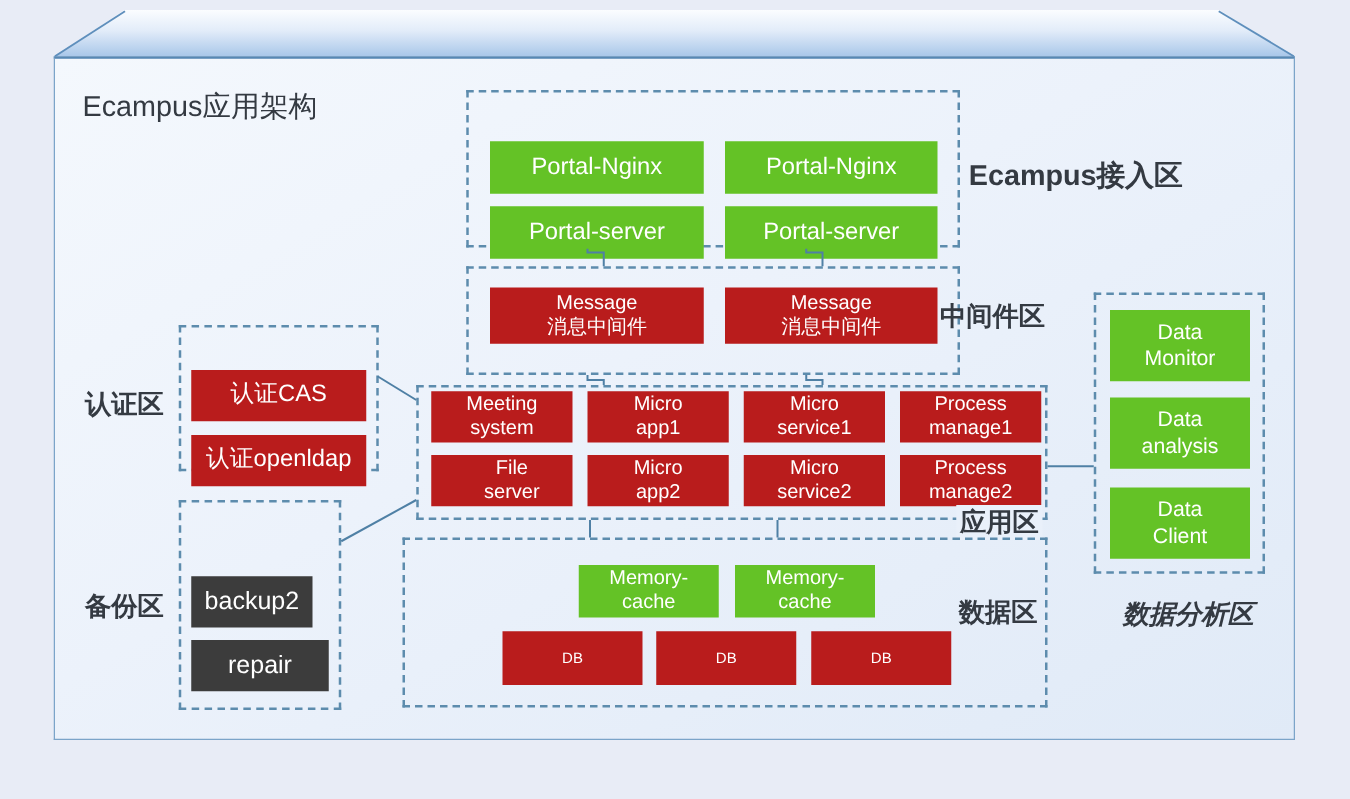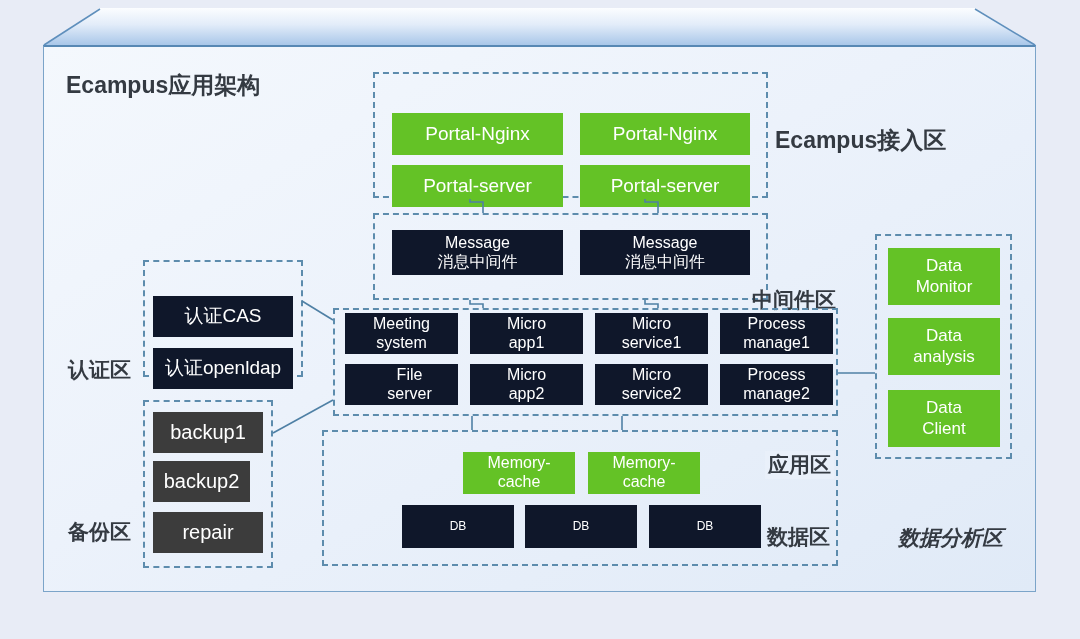--- a/index.html
+++ b/index.html
@@ -7,35 +7,35 @@
 
   
   #top-face{position:absolute;left:43px;top:8px;width:993px;height:37px;
     clip-path:polygon(0% 100%,100% 100%,93.9% 0%,5.7% 0%);
     background:linear-gradient(to bottom,#fbfdff 0%,#e2ecf9 45%,#a9c7e9 100%);}
   #front-face{position:absolute;left:43px;top:45px;width:993px;height:547px;
     border:1px solid #7ba4c9;border-top:2px solid #5788b4;box-sizing:border-box;
     background:linear-gradient(150deg,#f4f8fd 0%,#ecf2fb 45%,#e0eaf7 100%);}
 
   .zone{position:absolute;border:2px dashed #5d8cad;box-sizing:border-box;background:transparent;}
-  .zone-label{position:absolute;font-weight:bold;color:#343a42;font-size:21px;white-space:nowrap;margin-top:47px;}
+  .zone-label{position:absolute;font-weight:bold;color:#343a42;font-size:21px;white-space:nowrap;}
 
   .node{position:absolute;display:flex;flex-direction:column;align-items:center;justify-content:center;
     color:#ffffff;text-align:center;box-sizing:border-box;line-height:1.18;}
   .green{background:#64c226;}
-  .blue{background:#0f172a;}
+  .blue{background:#b91c1c;}
   .dark{background:#3c3c3c;}
 
   .fs19{font-size:19px;margin-top:24px;}
   .fs18{font-size:12px;}
   .fs17{font-size:17px;}
   .fs16{font-size:16px;}
   .fs20{font-size:20px;}
 
-  #title{position:absolute;left:66px;top:70px;font-size:23px;font-weight:bold;color:#343a42;}
+  #title{position:absolute;left:66px;top:70px;font-size:23px;font-weight:normal;color:#343a42;}
   #access-label{position:absolute;left:775px;top:125px;font-size:23px;font-weight:bold;color:#343a42;white-space:nowrap;}
   #app-label{background:#e9f0fa;padding:0 3px;}
 
   svg.overlay{position:absolute;left:0;top:0;width:1080px;height:639px;pointer-events:none;}
 </style>
 </head>
 <body>
 
 <div id="stage">
 
@@ -128,23 +128,20 @@
   <div class="zone" style="left:143px;top:260px;width:160px;height:117px;"></div>
   <div class="node blue fs19" style="left:153px;top:272px;width:140px;height:41px;">
       <span>认证CAS</span>
     </div>
   <div class="node blue fs19" style="left:153px;top:324px;width:140px;height:41px;">
       <span>认证openldap</span>
     </div>
   <div class="zone-label" style="left:68px;top:309px;">认证区</div>
 
   <div class="zone" style="left:143px;top:400px;width:130px;height:168px;"></div>
-  <div class="node dark fs20" style="left:153px;top:412px;width:110px;height:41px;">
-      <span>backup1</span>
-    </div>
   <div class="node dark fs20" style="left:153px;top:461px;width:97px;height:41px;">
       <span>backup2</span>
     </div>
   <div class="node dark fs20" style="left:153px;top:512px;width:110px;height:41px;">
       <span>repair</span>
     </div>
   <div class="zone-label" style="left:68px;top:471px;">备份区</div>
 
   <div class="zone" style="left:875px;top:234px;width:137px;height:225px;"></div>
   <div class="node green fs17" style="left:888px;top:248px;width:112px;height:57px;">

